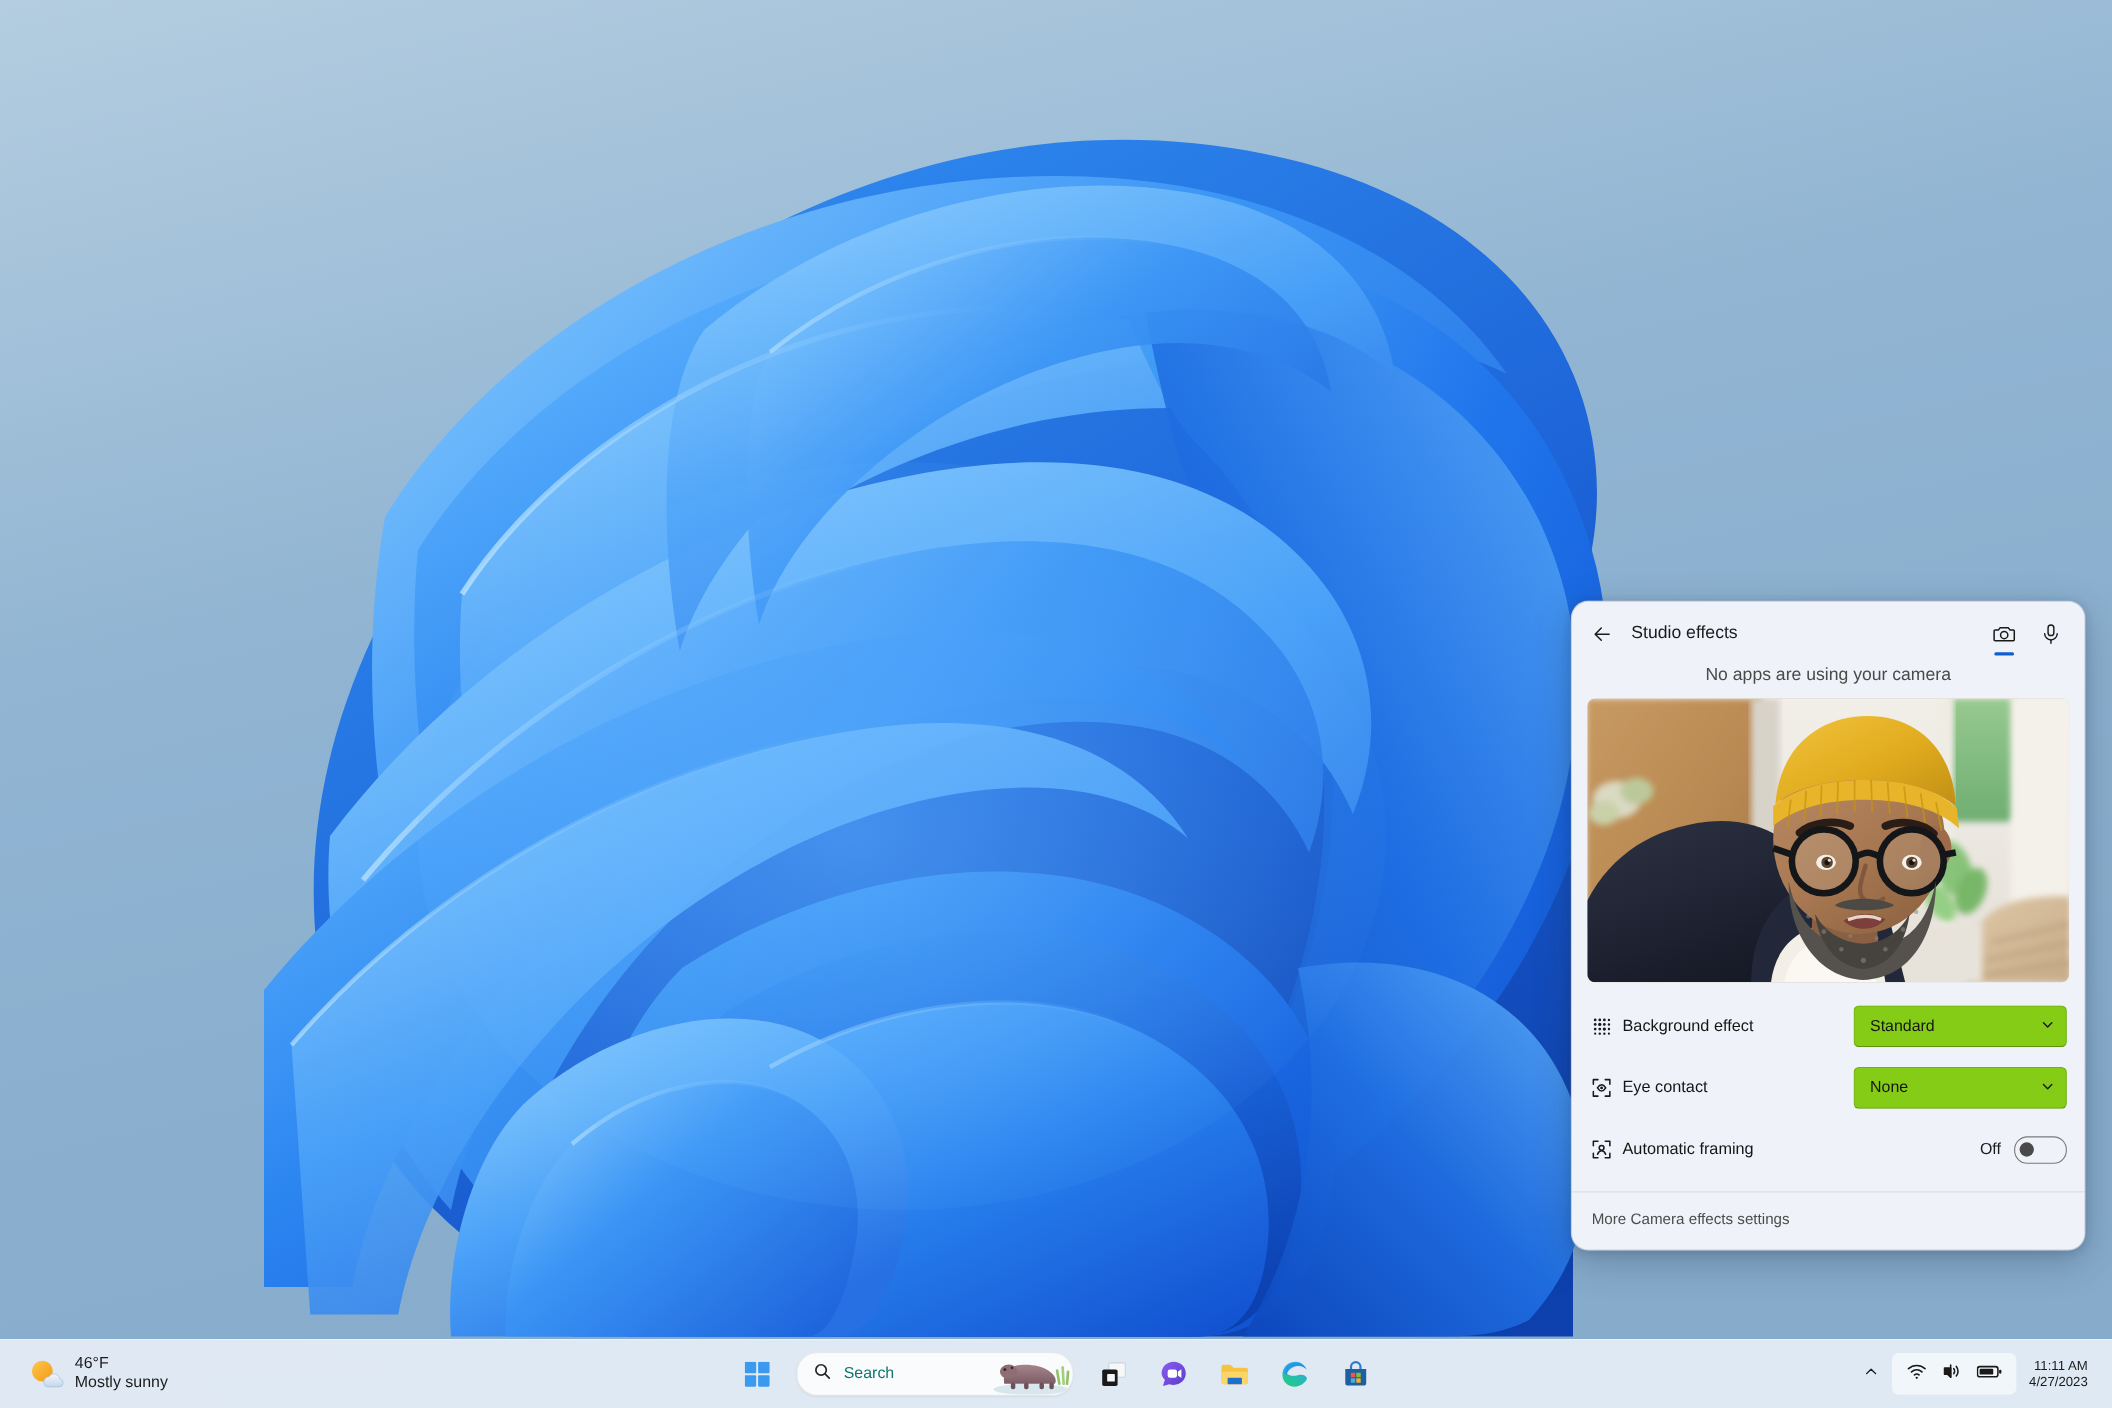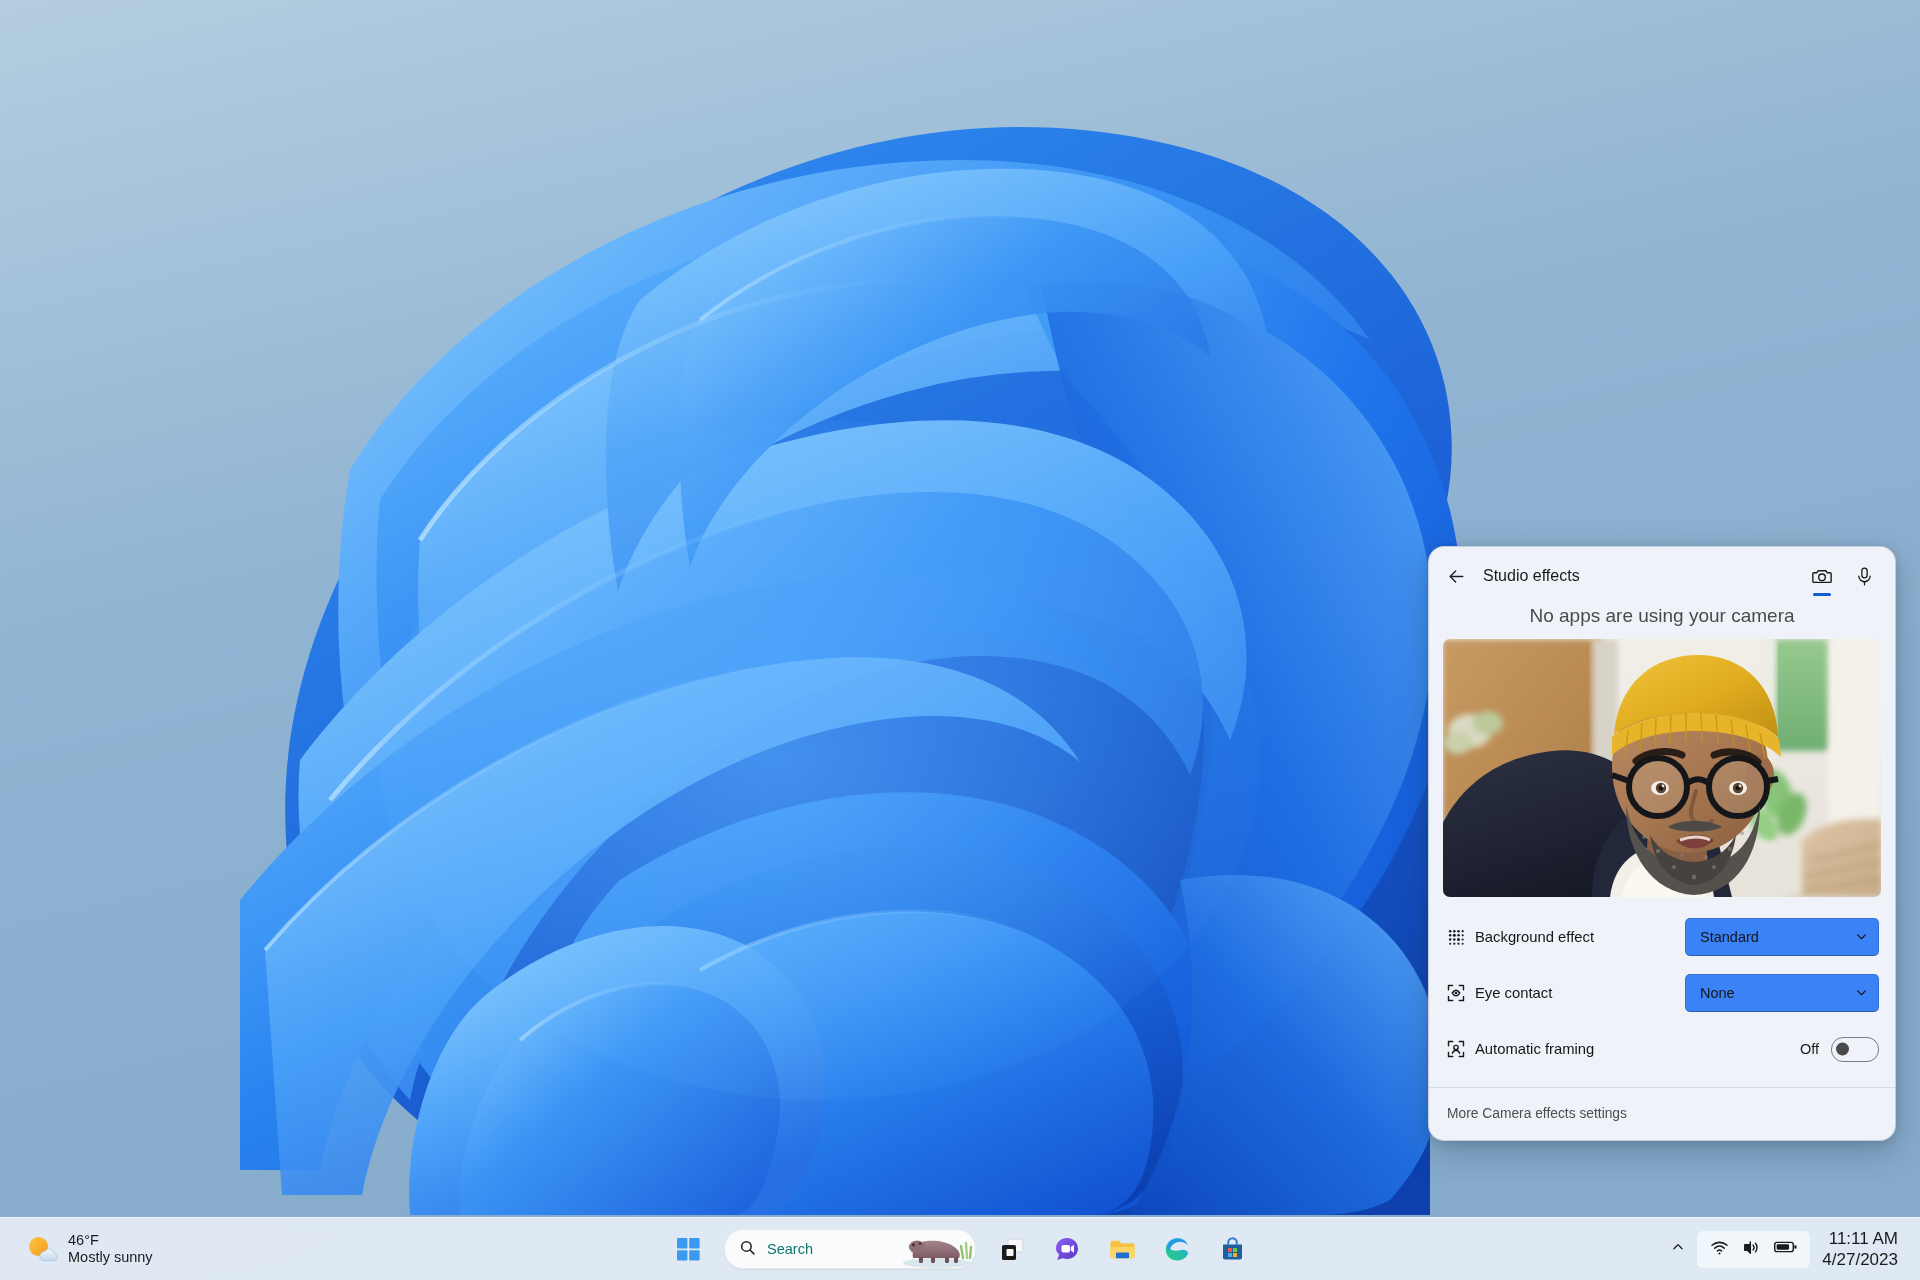--- a/index.html
+++ b/index.html
@@ -112,21 +112,21 @@
     padding: 7px 13px;
     border-radius: 6px;
     background: rgba(255,255,255,0.55);
   }
   #clock {
     text-align: right;
     line-height: 1.25;
     padding: 4px 12px 4px 8px;
     border-radius: 6px;
   }
-  #clock div { font-size: 17px; color: #1b1b1b; text-align: right; }
+  #clock div { font-size: 12px; color: #1b1b1b; text-align: right; }
 
   .chev-btn { padding: 8px 8px; border-radius: 5px; }
 
   
   #studio-panel {
     position: absolute;
     left: 1428px;
     top: 546px;
     width: 466px;
     background: #eff3f9;
@@ -168,21 +168,21 @@
     bottom: 0px;
     left: 50%;
     transform: translateX(-50%);
     width: 18px; height: 3px;
     border-radius: 2px;
     background: #0f5fcf;
   }
 
   .sp-status {
     text-align: center;
-    font-size: 19px;
+    font-size: 16px;
     color: #4a4a4a;
     padding-bottom: 12px;
   }
 
   .sp-preview {
     margin: 0 14px;
     height: 258px;
     border-radius: 7px;
     overflow: hidden;
     position: relative;
@@ -207,21 +207,21 @@
     font-size: 14.8px;
     color: #151515;
     flex: 1;
   }
   .combo {
     width: 168px;
     height: 36px;
     border: 1px solid rgba(0,0,0,0.13);
     border-bottom-color: rgba(0,0,0,0.28);
     border-radius: 5px;
-    background: #3b82f6;
+    background: #84cc16;
     display: flex;
     align-items: center;
     padding: 0 10px 0 14px;
     font-size: 14.5px;
     color: #161616;
     justify-content: space-between;
   }
   .combo .chev { color: #333; font-size: 11px; }
 
   .toggle-wrap { display: flex; align-items: center; gap: 12px; margin-left: 24px; }

